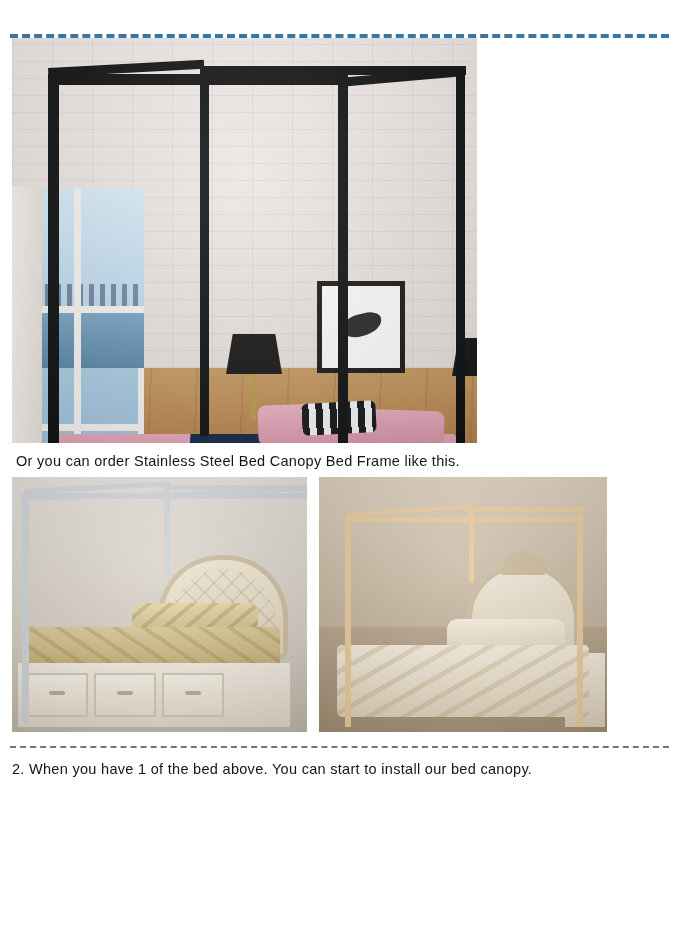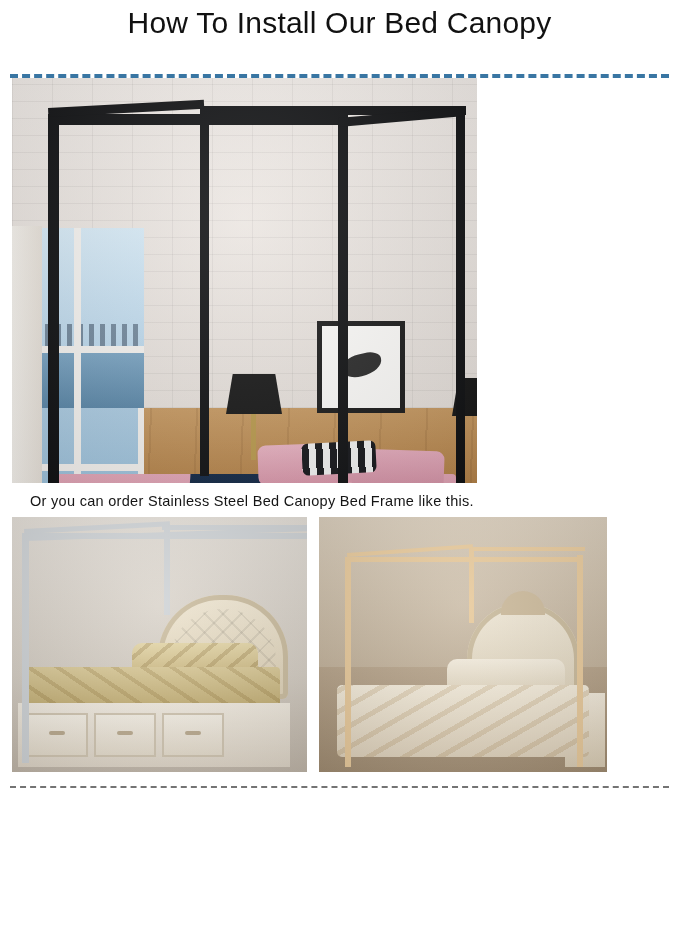--- a/index.html
+++ b/index.html
@@ -48,21 +48,21 @@
     margin: 14px 0 8px 2px;
     letter-spacing: 0.3px;
     color: #151515;
   }
   .step-text.tight {
     margin-top: 12px;
     margin-bottom: 6px;
   }
   .caption-text {
     font-size: 14.5px;
-    margin: 10px 0 8px 20px;
+    margin: 10px 0 8px 6px;
     letter-spacing: 0.3px;
     color: #151515;
   }
   .figure-main {
     width: 465px;
     height: 405px;
     position: relative;
     overflow: hidden;
     background: #d9d2c8;
     margin-left: 2px;
@@ -260,21 +260,20 @@
   }
   .s3-rail { position: absolute; background: #e7c99b; }
   .shade-soft { position: absolute; inset: 0; pointer-events: none;
     background: radial-gradient(ellipse at 50% 35%, rgba(255,255,255,0.12), rgba(0,0,0,0.10) 100%); }
 </style>
 </head>
 <body>
 
 <div class="page">
 
-  <h1 class="title">How To Install Our Bed Canopy</h1>
 
   <div class="divider-dashed"></div>
 
 
   <div class="figure-main">
     <div class="s1-wall"></div>
     <div class="s1-floor"></div>
 
     <div class="s1-window">
       <div class="sky"></div>
@@ -360,14 +359,15 @@
       <div class="s3-rail" style="left:258px; top:38px; width:6px; height:212px;"></div>
       <div class="s3-rail" style="left:26px;  top:40px; width:238px; height:5px;"></div>
       <div class="s3-rail" style="left:150px; top:30px; width:116px; height:4px;"></div>
       <div class="s3-rail" style="left:28px;  top:36px; width:126px; height:4px; transform:rotate(-4deg); transform-origin:left top;"></div>
       <div class="shade-soft"></div>
     </div>
   </div>
 
   <div class="divider-dashed thin"></div>
 
+  <p class="step-text tight">2.  When you have 1 of the bed above. You can start to install our bed canopy.</p>
 
 </div>
 
 </body></html>

